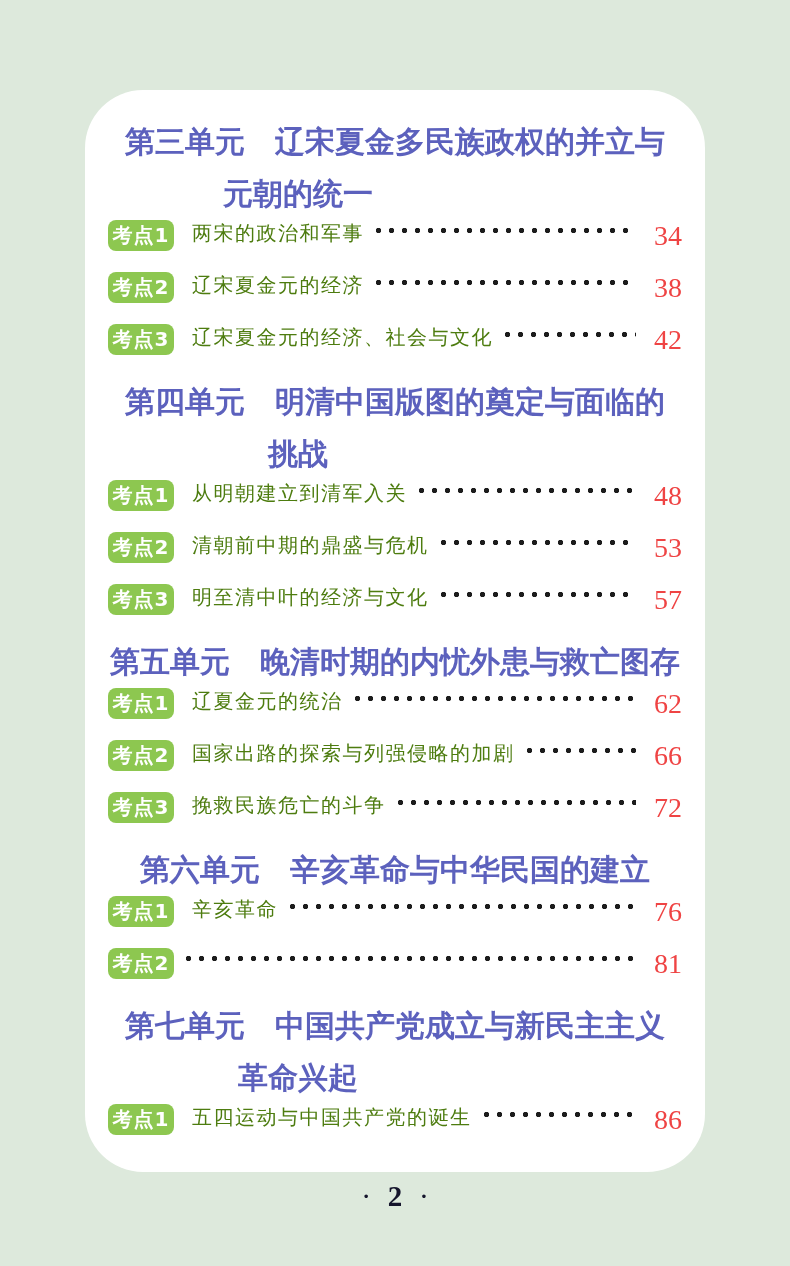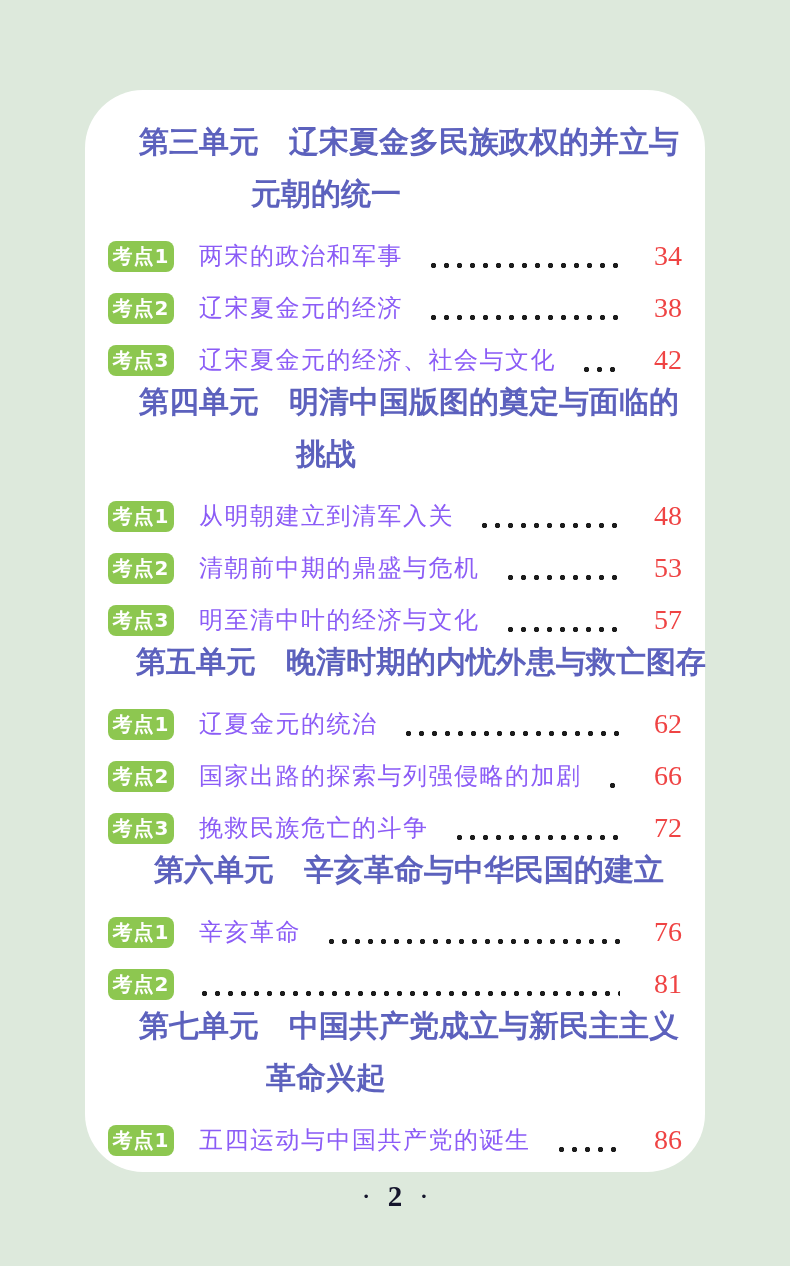--- a/index.html
+++ b/index.html
@@ -17,46 +17,44 @@
     border-radius:58px;
     box-sizing:border-box;
     padding:26px 23px 12px 23px;
   }
   .unit-title-line {
     height:52px; line-height:52px;
     font-size:30px; font-weight:bold;
     color:#5c61bd;
     text-align:center;
     white-space:nowrap;
-    margin-left:28px;
   }
   .unit-title-line2 {
     width:380px;
   }
   .toc-row {
     height:52px;
     display:flex;
-    align-items:flex-end;
-    gap:16px;
+    align-items:flex-start;
   }
   .badge {
     flex:0 0 auto;
     width:66px; height:31px;
     border-radius:8px;
     background:#8dc750;
     color:#ffffff;
     font-size:20px; font-weight:bold;
     display:flex; align-items:center; justify-content:center;
     letter-spacing:1px;
   }
   .item-label {
-    margin-left:9px;
+    margin-left:18px;
     font-family:"Liberation Serif", serif;
-    font-size:24px;
-    color:#8b5cf6;
+    font-size:20px;
+    color:#4d7c0f;
     letter-spacing:1.5px;
     white-space:nowrap;
   }
   .leader {
     flex:1 1 auto;
     min-width:8px;
     height:13px;
     margin:4px 12px 0 8px;
     background-image:radial-gradient(circle, #1c1c1c 2.4px, transparent 3px);
     background-size:13px 13px;

